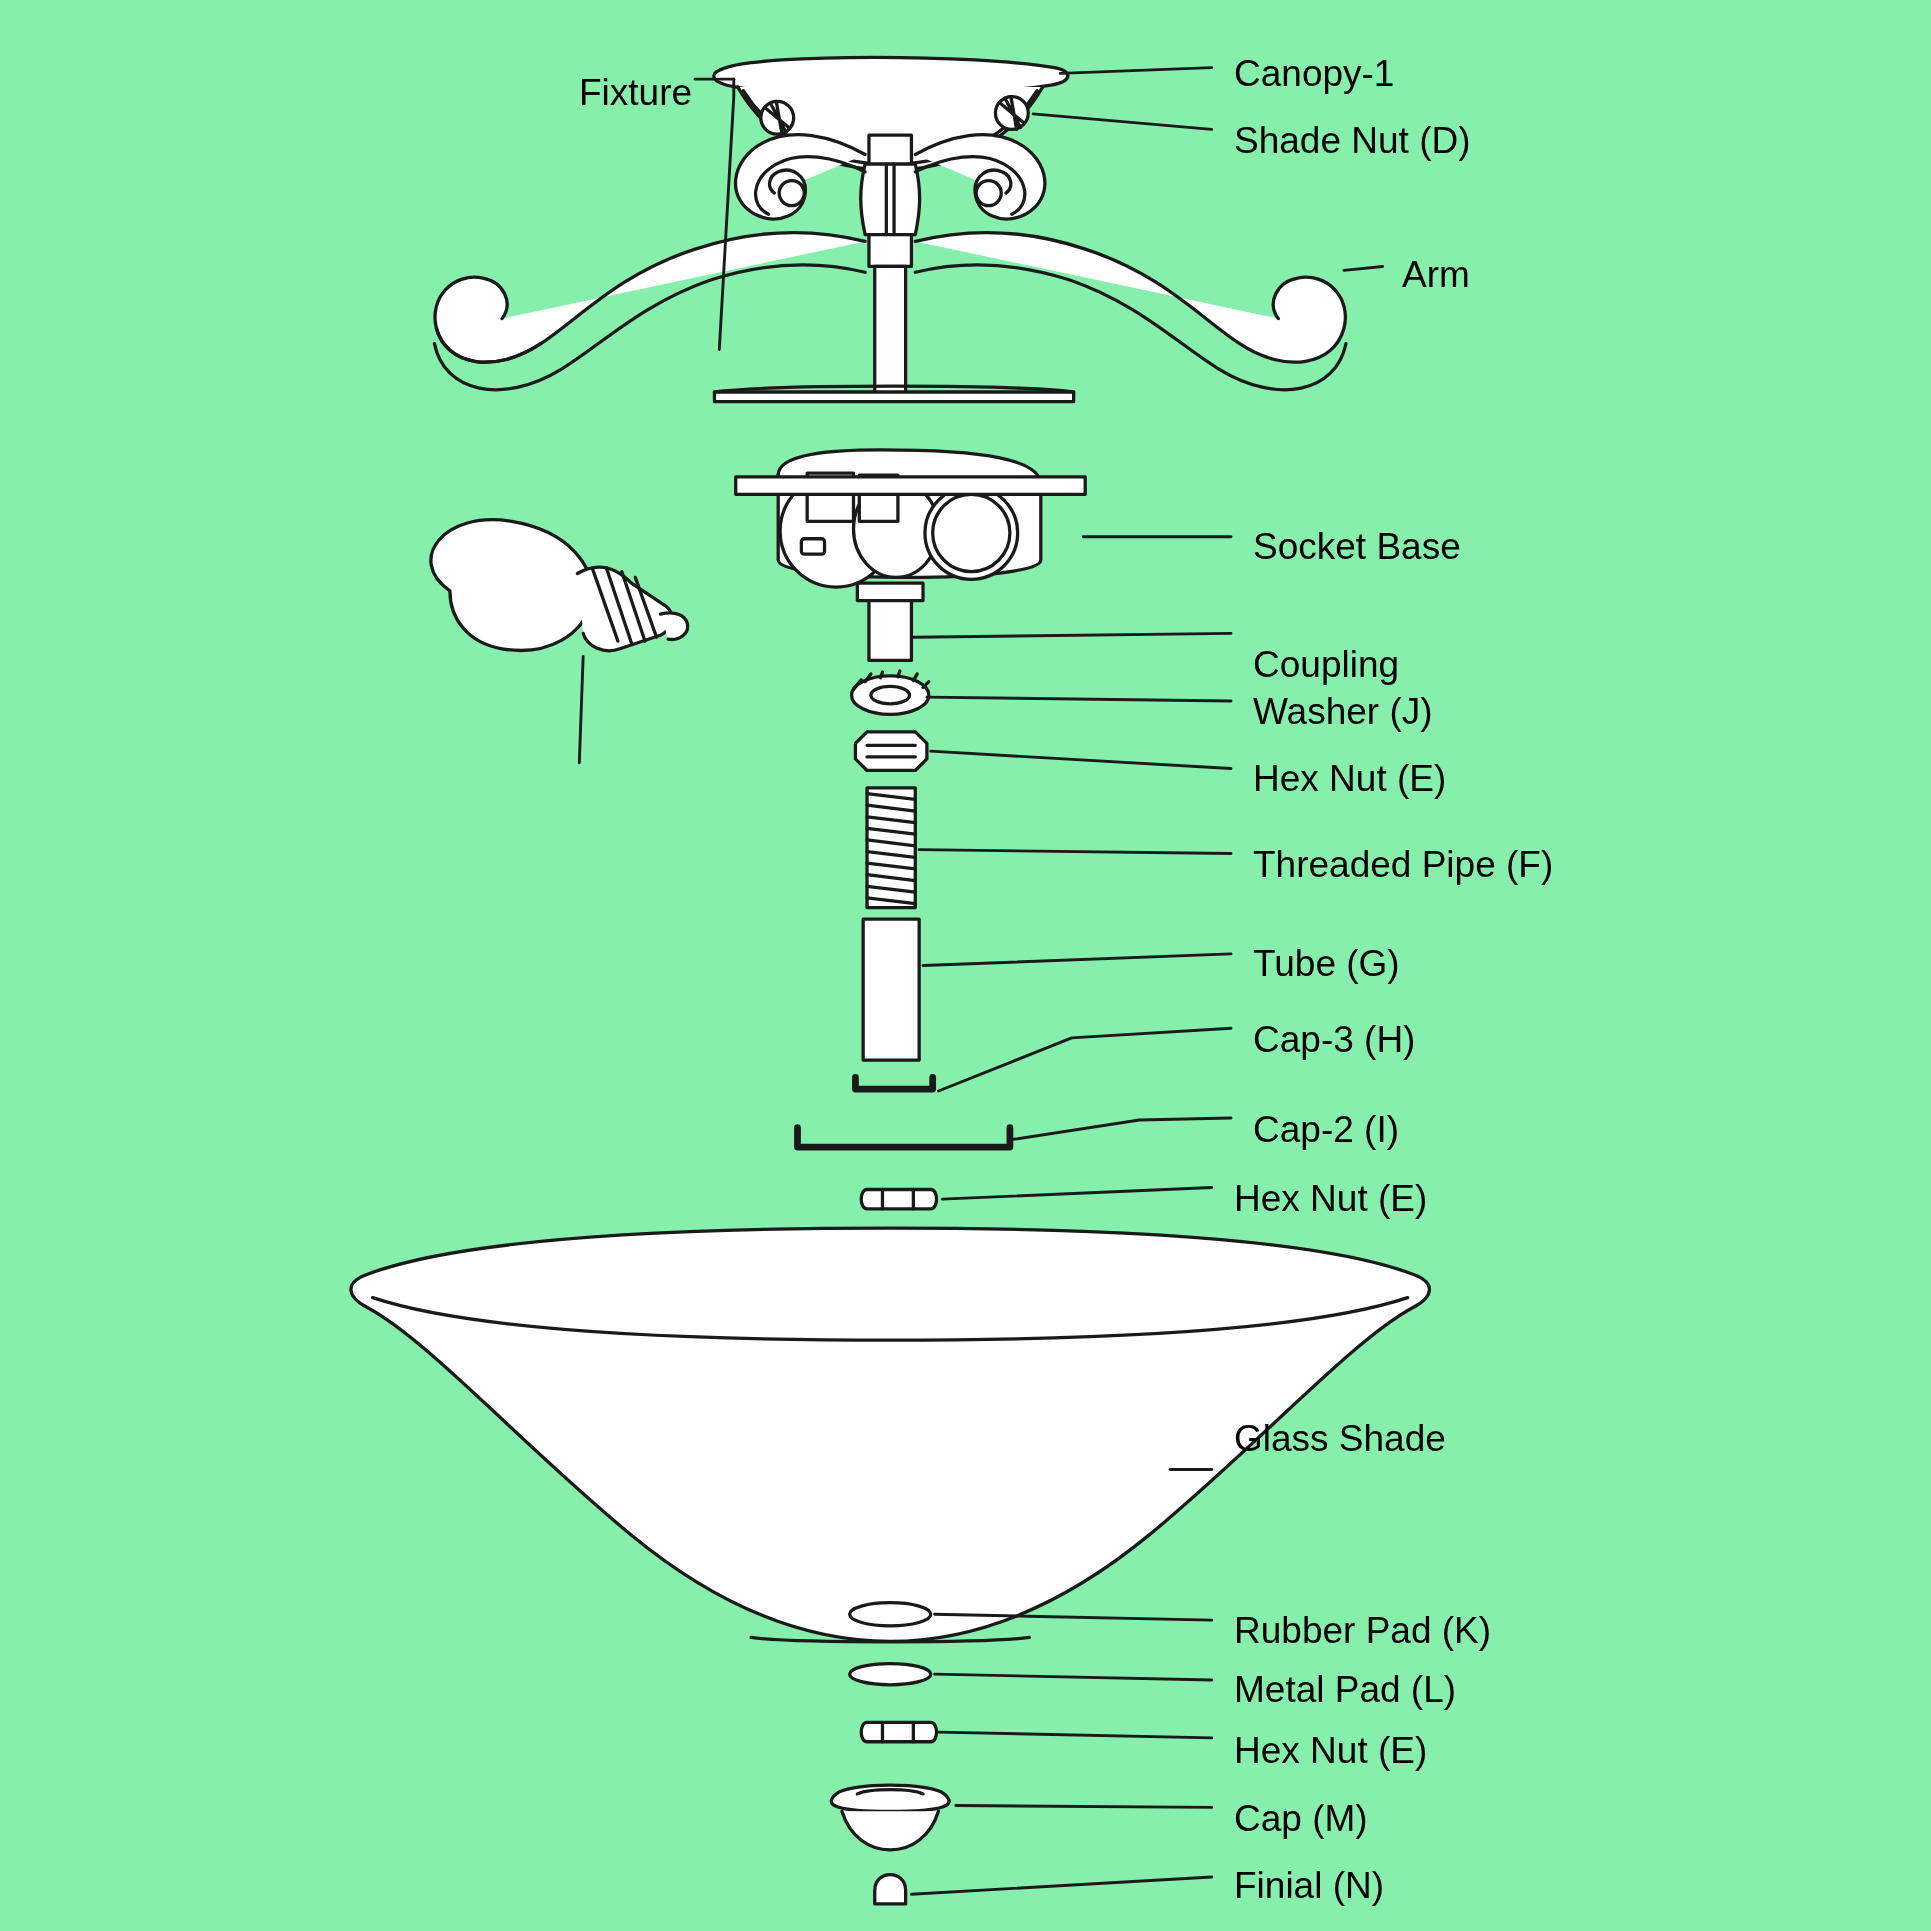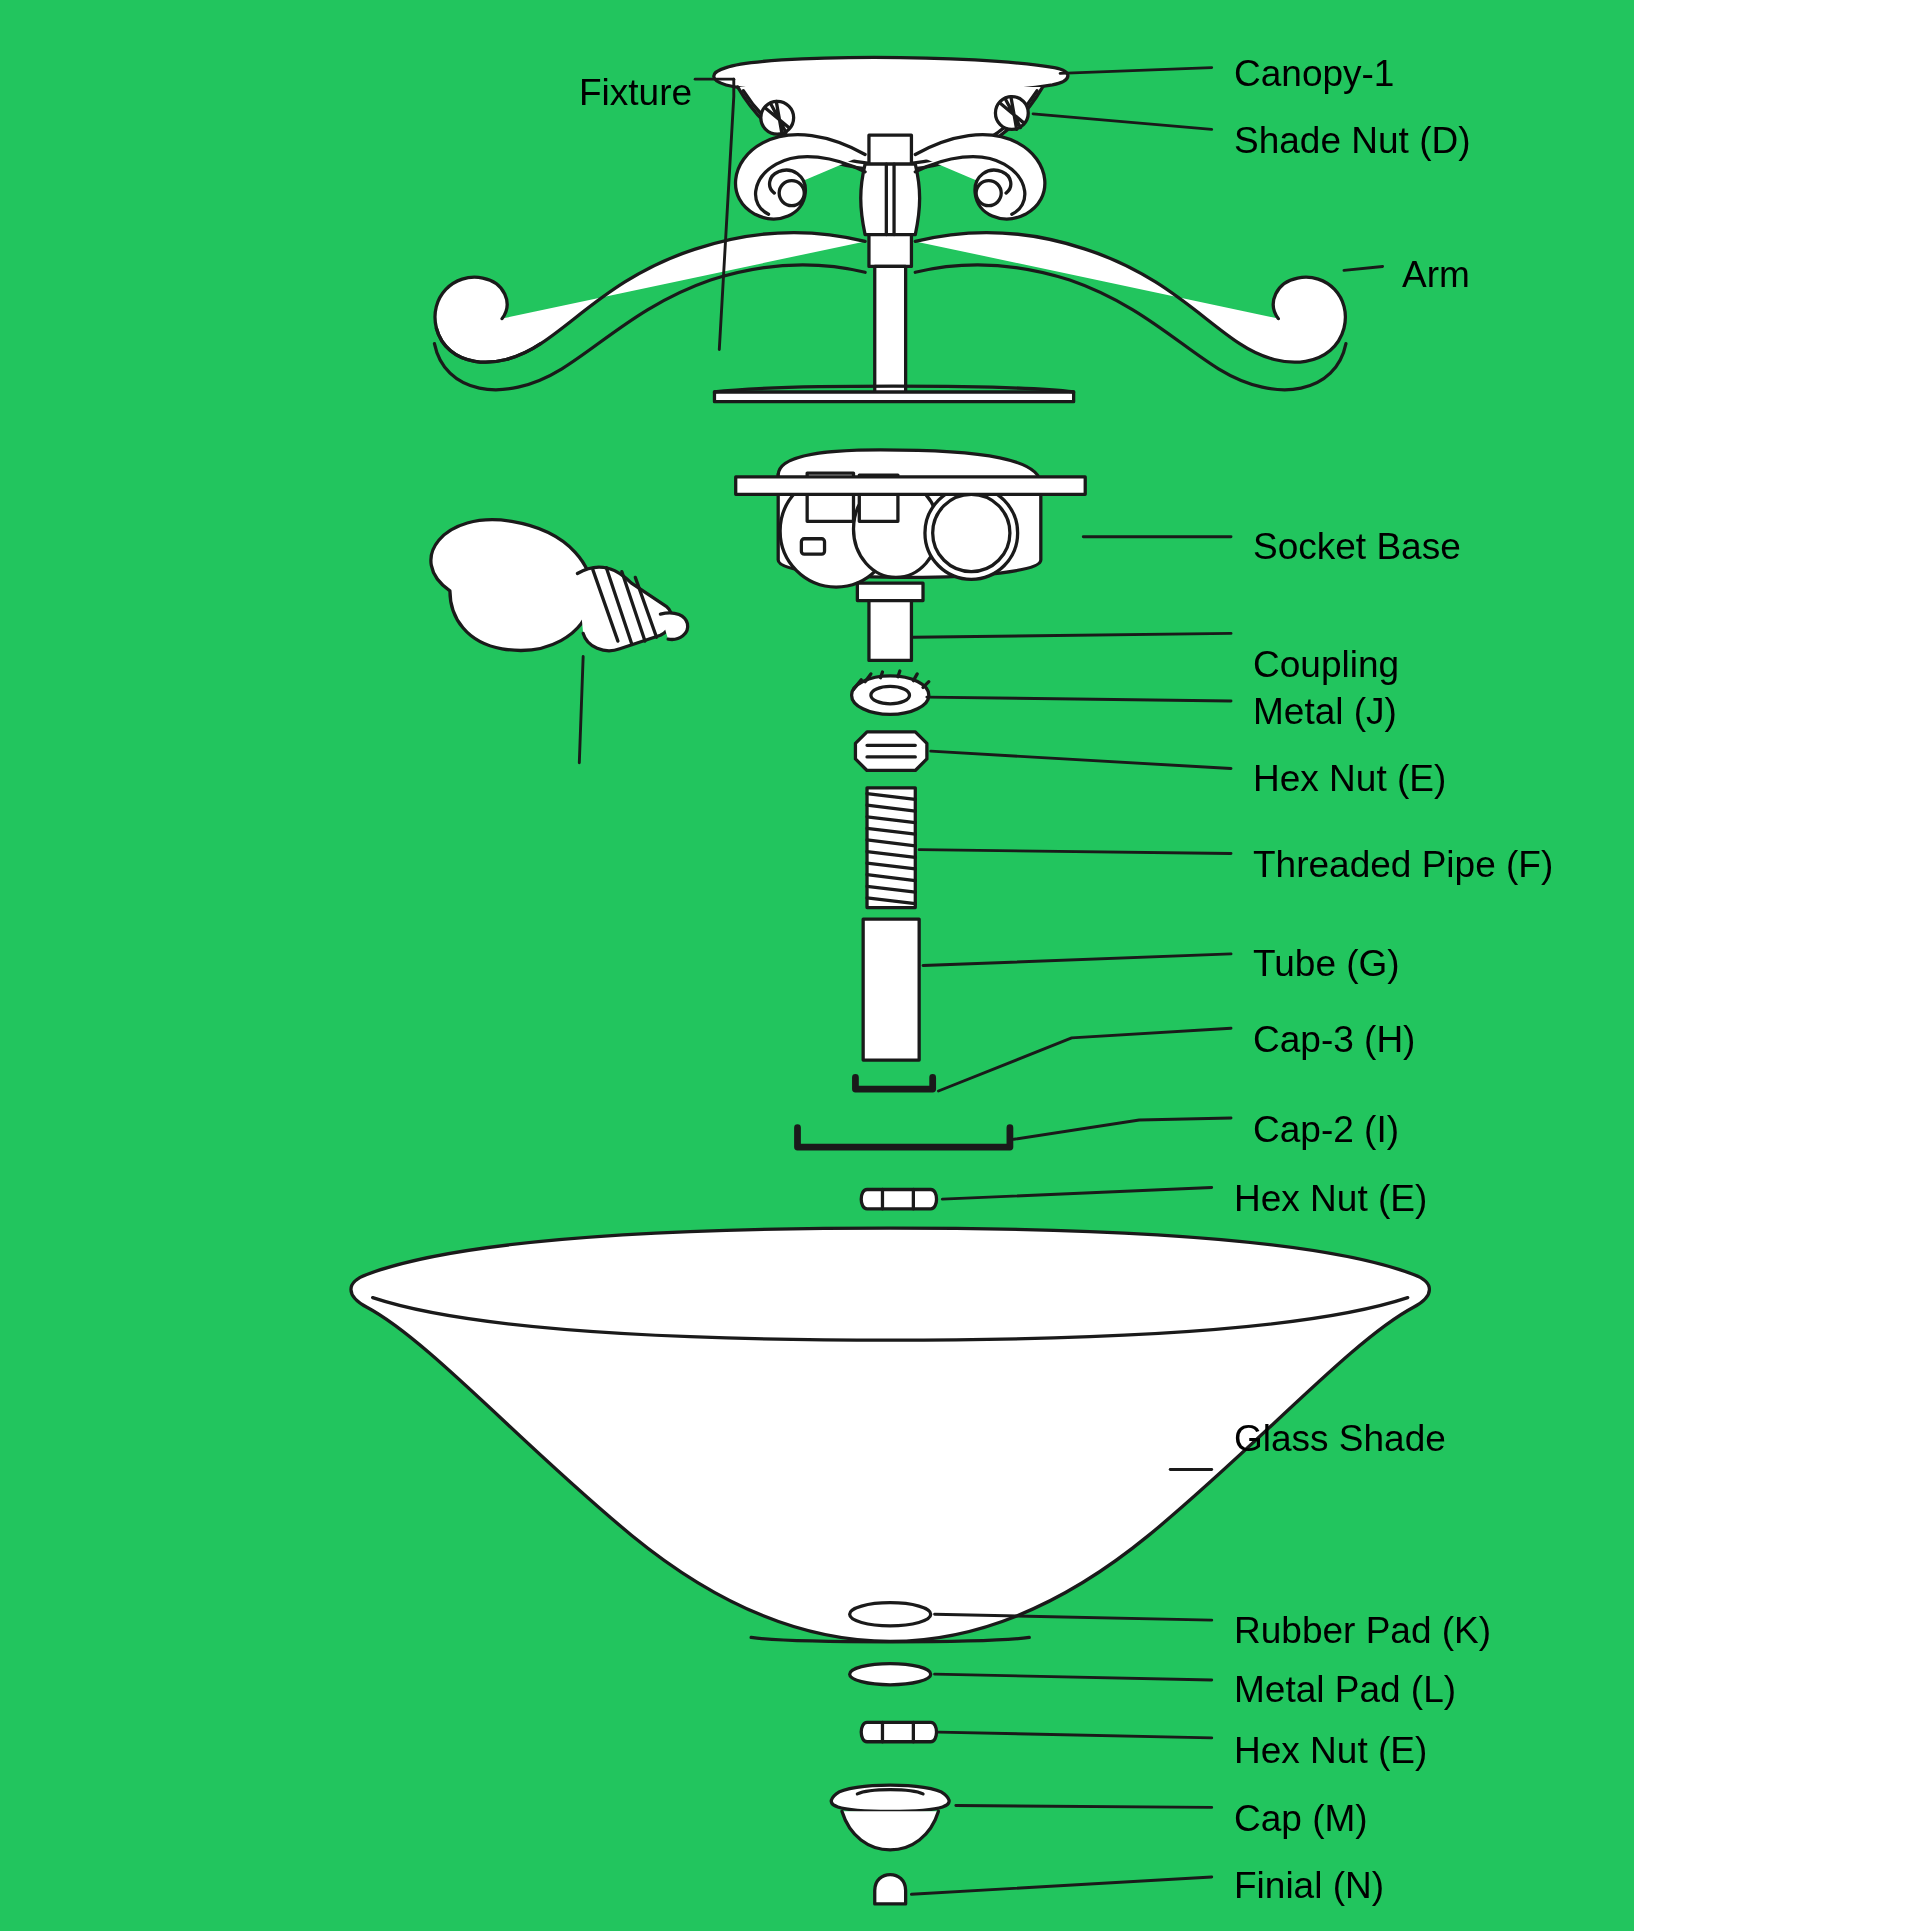--- a/index.html
+++ b/index.html
@@ -2,23 +2,23 @@
 <html><head>
 <meta charset="utf-8">
 <style>
   html, body {
     margin: 0;
     padding: 0;
     background: #ffffff;
   }
   #page {
     position: relative;
-    width: 1634px;
+    width: 1931px;
     height: 1931px;
-    background: #22c55e;
+    background: #86efac;
     font-family: "Liberation Sans", sans-serif;
     overflow: hidden;
   }
   #diagram-svg {
     position: absolute;
     left: 0;
     top: 0;
     width: 1931px;
     height: 1931px;
   }
@@ -205,21 +205,21 @@
       </g>
     </g>
   </svg>
 
   <div class="label left-anchor" style="left:579px; top:70px;">Fixture</div>
   <div class="label left-anchor" style="left:1234px; top:51px;">Canopy-1</div>
   <div class="label left-anchor" style="left:1234px; top:118px;">Shade Nut (D)</div>
   <div class="label left-anchor" style="left:1402px; top:252px;">Arm</div>
   <div class="label left-anchor" style="left:1253px; top:524px;">Socket Base</div>
   <div class="label left-anchor" style="left:1253px; top:618px;margin-top:24px;">Coupling</div>
-  <div class="label left-anchor" style="left:1253px; top:689px;">Metal (J)</div>
+  <div class="label left-anchor" style="left:1253px; top:689px;">Washer (J)</div>
   <div class="label left-anchor" style="left:1253px; top:756px;">Hex Nut (E)</div>
   <div class="label left-anchor" style="left:1253px; top:842px;">Threaded Pipe (F)</div>
   <div class="label left-anchor" style="left:1253px; top:941px;">Tube (G)</div>
   <div class="label left-anchor" style="left:1253px; top:1017px;">Cap-3 (H)</div>
   <div class="label left-anchor" style="left:1253px; top:1107px;">Cap-2 (I)</div>
   <div class="label left-anchor" style="left:1234px; top:1176px;">Hex Nut (E)</div>
   <div class="label left-anchor" style="left:1234px; top:1416px;">Glass Shade</div>
   <div class="label left-anchor" style="left:1234px; top:1608px;">Rubber Pad (K)</div>
   <div class="label left-anchor" style="left:1234px; top:1667px;">Metal Pad (L)</div>
   <div class="label left-anchor" style="left:1234px; top:1728px;">Hex Nut (E)</div>

